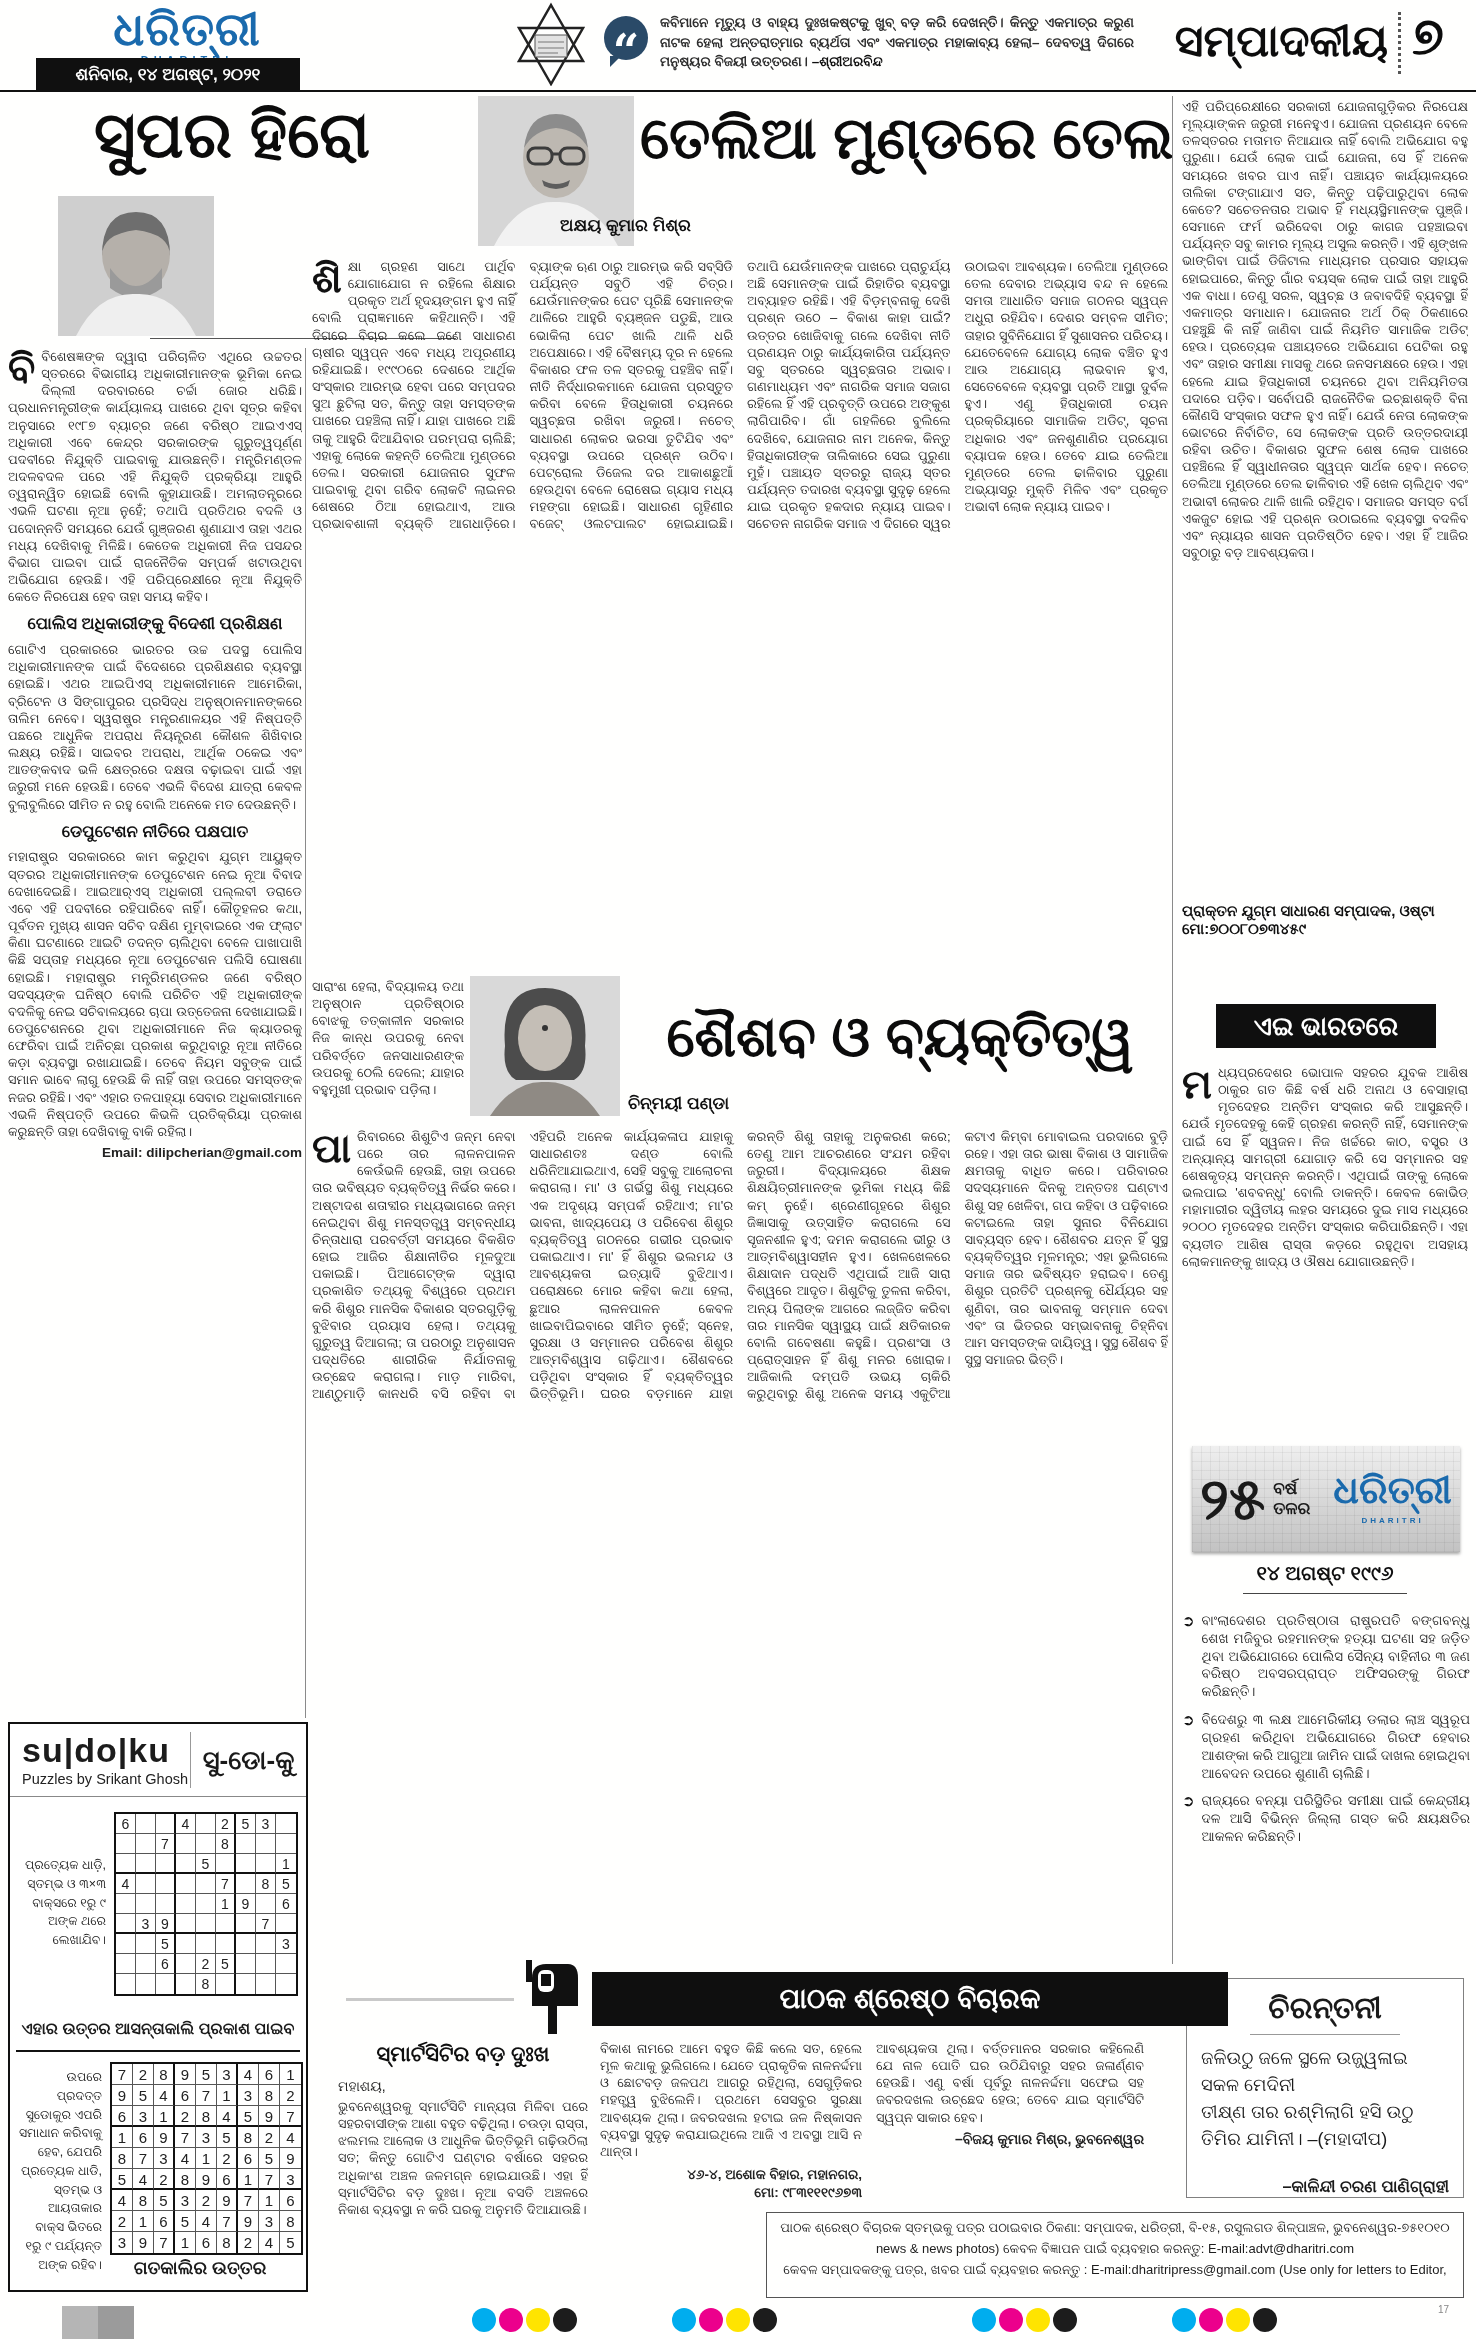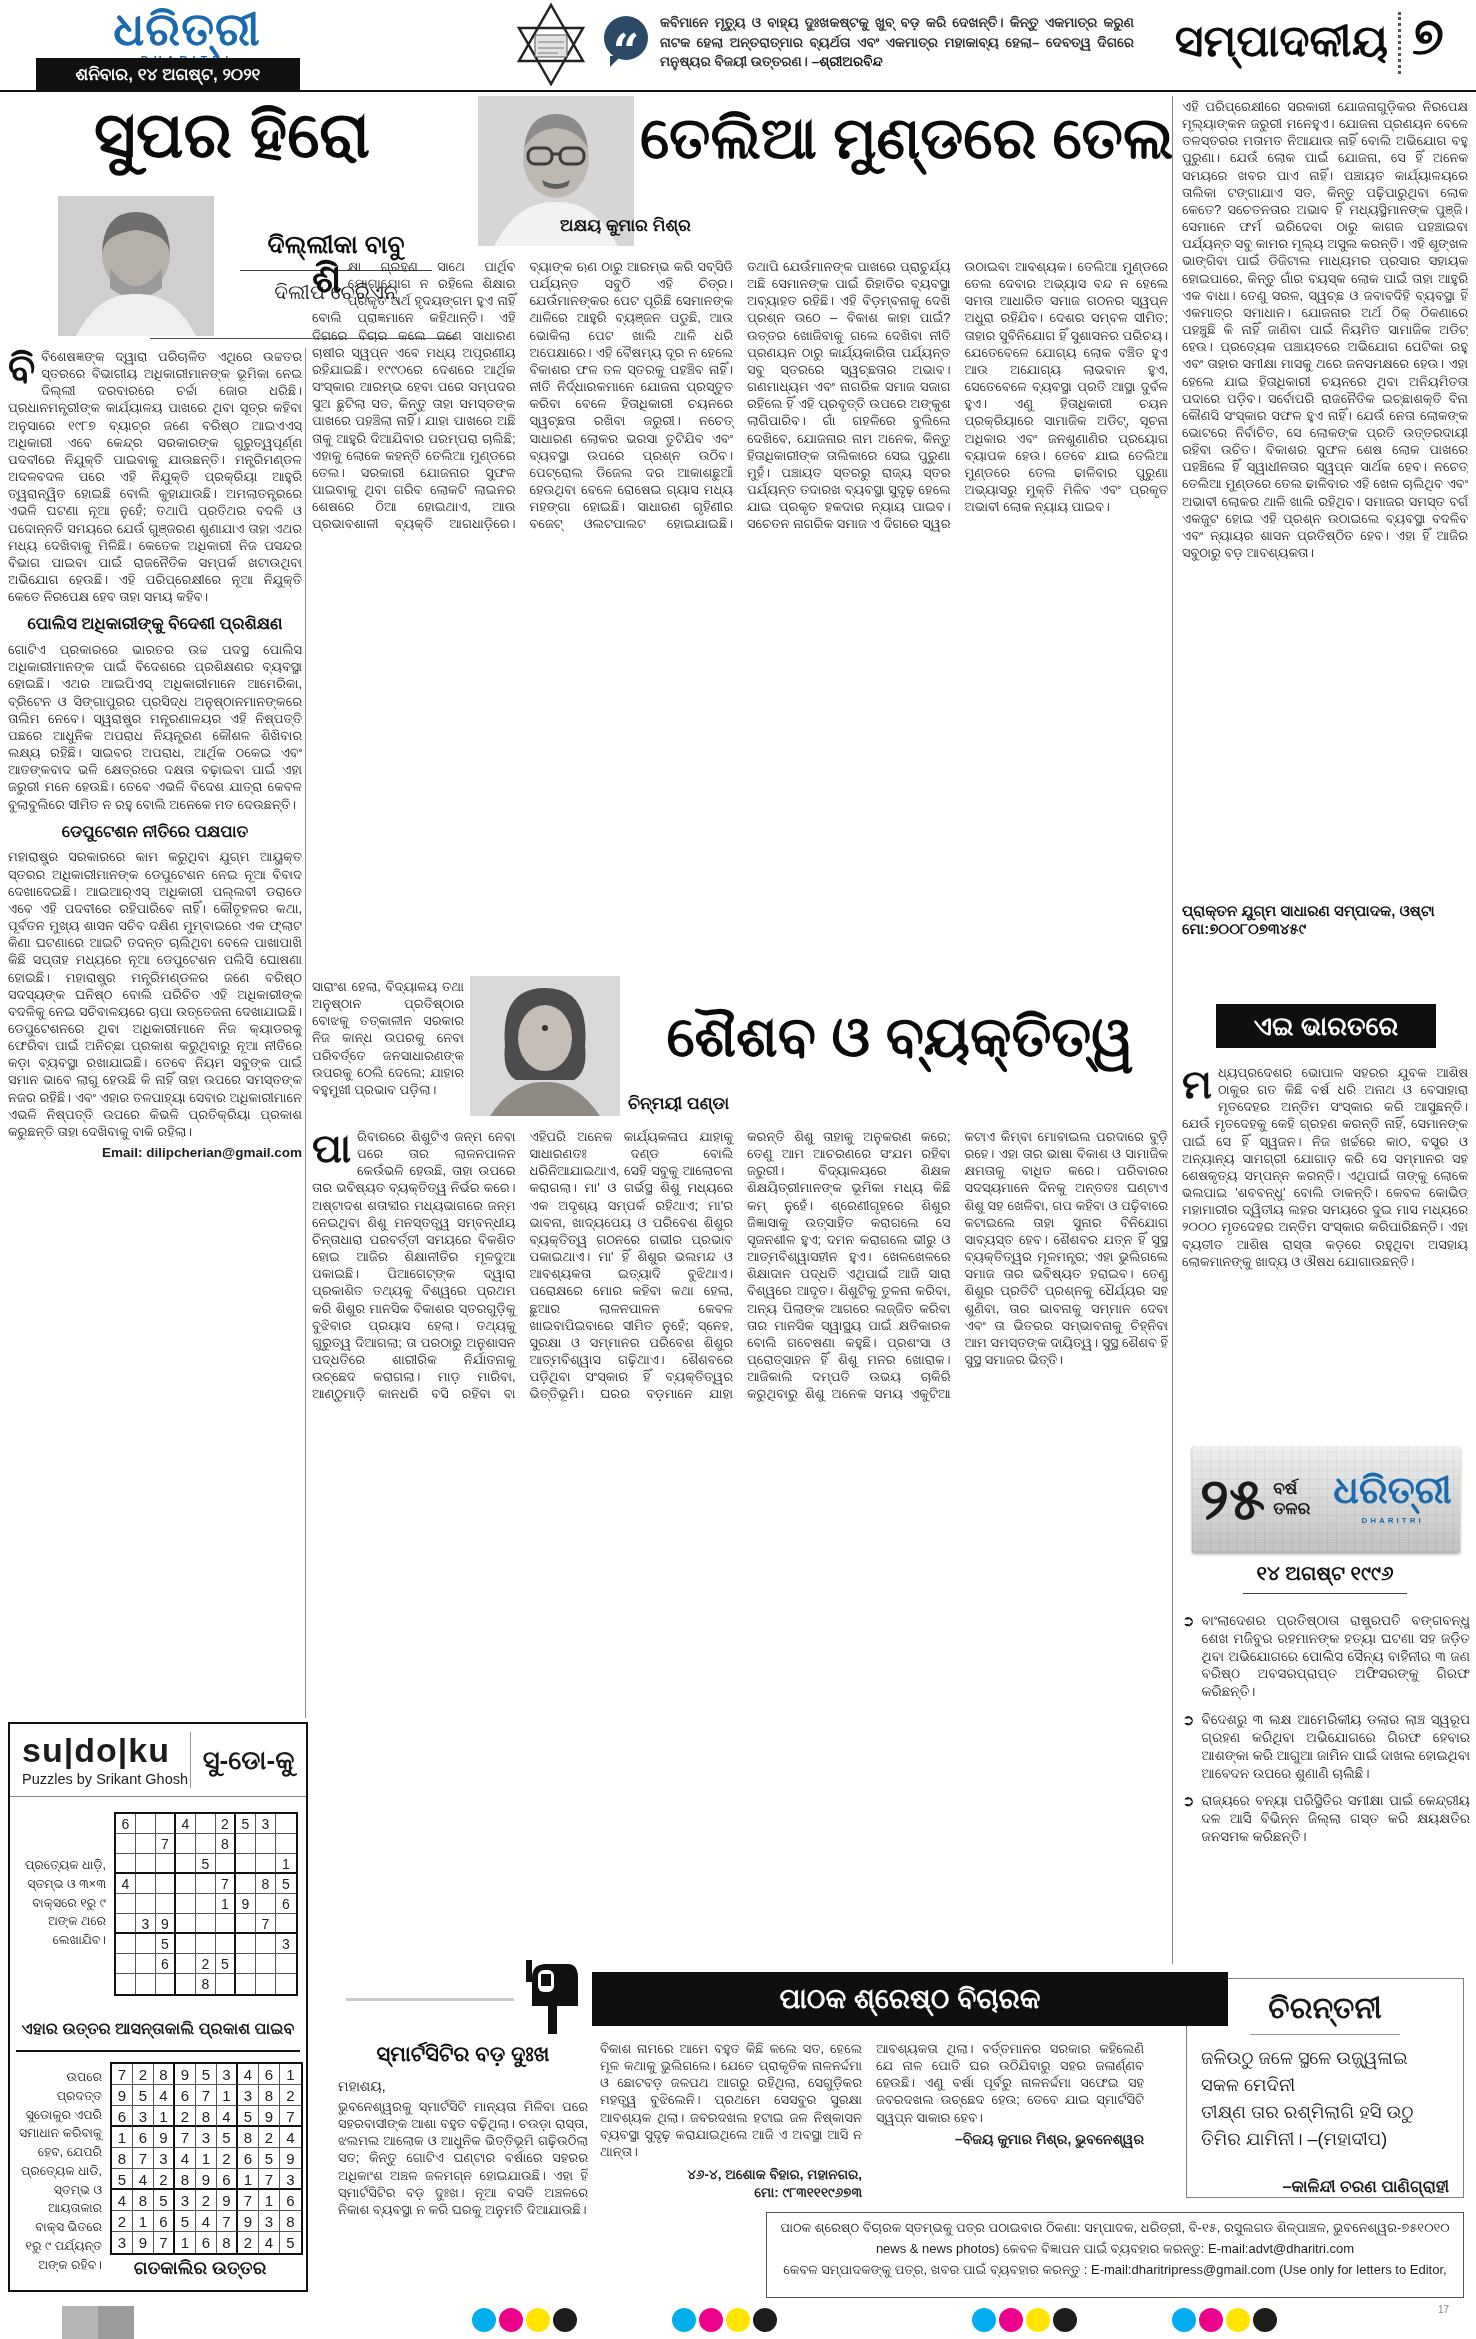--- a/index.html
+++ b/index.html
@@ -100,25 +100,20 @@
 
   <div class="abs photo" style="left:58px;top:196px;width:156px;height:140px;">
     <svg width="156" height="140" viewBox="0 0 156 140">
       <rect width="156" height="140" fill="#cfcfcf"></rect>
       <ellipse cx="78" cy="58" rx="34" ry="40" fill="#b5b0aa"></ellipse>
       <path d="M44 60 Q44 16 78 16 Q112 16 112 60 Q112 38 78 34 Q44 38 44 60" fill="#6e6e6e"></path>
       <path d="M52 72 Q78 108 104 72 L104 92 Q78 112 52 92 Z" fill="#9a9a9a"></path>
       <path d="M18 140 Q40 96 78 98 Q116 96 138 140 Z" fill="#efefef"></path>
     </svg>
   </div>
-  <div class="abs" style="left:222px;top:230px;width:228px;text-align:center;">
-    <div class="byline-bold" style="font-size:25px;">ଦିଲ୍ଲୀକା ବାବୁ</div>
-    <div style="height:1px;background:#444;margin:10px 18px 10px 18px;"></div>
-    <div style="font-size:20px;">ଦିଲୀପ ଚେରିଏନ୍</div>
-  </div>
   <div class="abs" style="left:150px;top:338px;width:306px;height:1px;background:#555;"></div>
 
   <div class="abs photo" style="left:478px;top:96px;width:156px;height:150px;">
     <svg width="156" height="150" viewBox="0 0 156 150">
       <rect width="156" height="150" fill="#d6d6d6"></rect>
       <ellipse cx="78" cy="62" rx="33" ry="40" fill="#bdb8b1"></ellipse>
       <path d="M46 52 Q50 18 78 18 Q106 18 110 52 Q100 34 78 32 Q56 34 46 52" fill="#8c8c8c"></path>
       <rect x="50" y="52" width="24" height="16" rx="7" fill="none" stroke="#3c3c3c" stroke-width="3"></rect>
       <rect x="82" y="52" width="24" height="16" rx="7" fill="none" stroke="#3c3c3c" stroke-width="3"></rect>
       <line x1="74" y1="58" x2="82" y2="58" stroke="#3c3c3c" stroke-width="3"></line>
@@ -173,21 +168,21 @@
     <div class="bullet-row">
       <span class="bullet-ico">➲</span>
       <span>ବାଂଲାଦେଶର ପ୍ରତିଷ୍ଠାତା ରାଷ୍ଟ୍ରପତି ବଙ୍ଗବନ୍ଧୁ ଶେଖ ମଜିବୁର ରହମାନଙ୍କ ହତ୍ୟା ଘଟଣା ସହ ଜଡ଼ିତ ଥିବା ଅଭିଯୋଗରେ ପୋଲିସ ସୈନ୍ୟ ବାହିନୀର ୩ ଜଣ ବରିଷ୍ଠ ଅବସରପ୍ରାପ୍ତ ଅଫିସରଙ୍କୁ ଗିରଫ କରିଛନ୍ତି।</span>
     </div>
     <div class="bullet-row">
       <span class="bullet-ico">➲</span>
       <span>ବିଦେଶରୁ ୩ ଲକ୍ଷ ଆମେରିକୀୟ ଡଲାର ଲାଞ୍ଚ ସ୍ୱରୂପ ଗ୍ରହଣ କରିଥିବା ଅଭିଯୋଗରେ ଗିରଫ ହେବାର ଆଶଙ୍କା କରି ଆଗୁଆ ଜାମିନ ପାଇଁ ଦାଖଲ ହୋଇଥିବା ଆବେଦନ ଉପରେ ଶୁଣାଣି ଚାଲିଛି।</span>
     </div>
     <div class="bullet-row">
       <span class="bullet-ico">➲</span>
-      <span>ରାଜ୍ୟରେ ବନ୍ୟା ପରିସ୍ଥିତିର ସମୀକ୍ଷା ପାଇଁ କେନ୍ଦ୍ରୀୟ ଦଳ ଆସି ବିଭିନ୍ନ ଜିଲ୍ଲା ଗସ୍ତ କରି କ୍ଷୟକ୍ଷତିର ଜନସମକ କରିଛନ୍ତି।</span>
+      <span>ରାଜ୍ୟରେ ବନ୍ୟା ପରିସ୍ଥିତିର ସମୀକ୍ଷା ପାଇଁ କେନ୍ଦ୍ରୀୟ ଦଳ ଆସି ବିଭିନ୍ନ ଜିଲ୍ଲା ଗସ୍ତ କରି କ୍ଷୟକ୍ଷତିର ଆକଳନ କରିଛନ୍ତି।</span>
     </div>
   </div>
 
   <div class="abs chira-box" style="left:1186px;top:1978px;width:278px;height:220px;padding:12px 14px;box-sizing:border-box;">
     <div style="text-align:center;font-size:30px;font-weight:800;">ଚିରନ୍ତନୀ</div>
     <div style="width:150px;height:1px;background:#999;margin:8px auto 10px auto;"></div>
     <div style="font-size:18px;line-height:1.5;white-space:pre-line;">ଜଳିଉଠୁ ଜଳେ ସ୍ଥଳେ ଉଜ୍ଜ୍ୱଳାଇ
 ସକଳ ମେଦିନୀ
 ତୀକ୍ଷ୍ଣ ତାର ରଶ୍ମିଲାଗି ହସି ଉଠୁ
 ତିମିର ଯାମିନୀ।    –(ମହାଦୀପ)</div>

